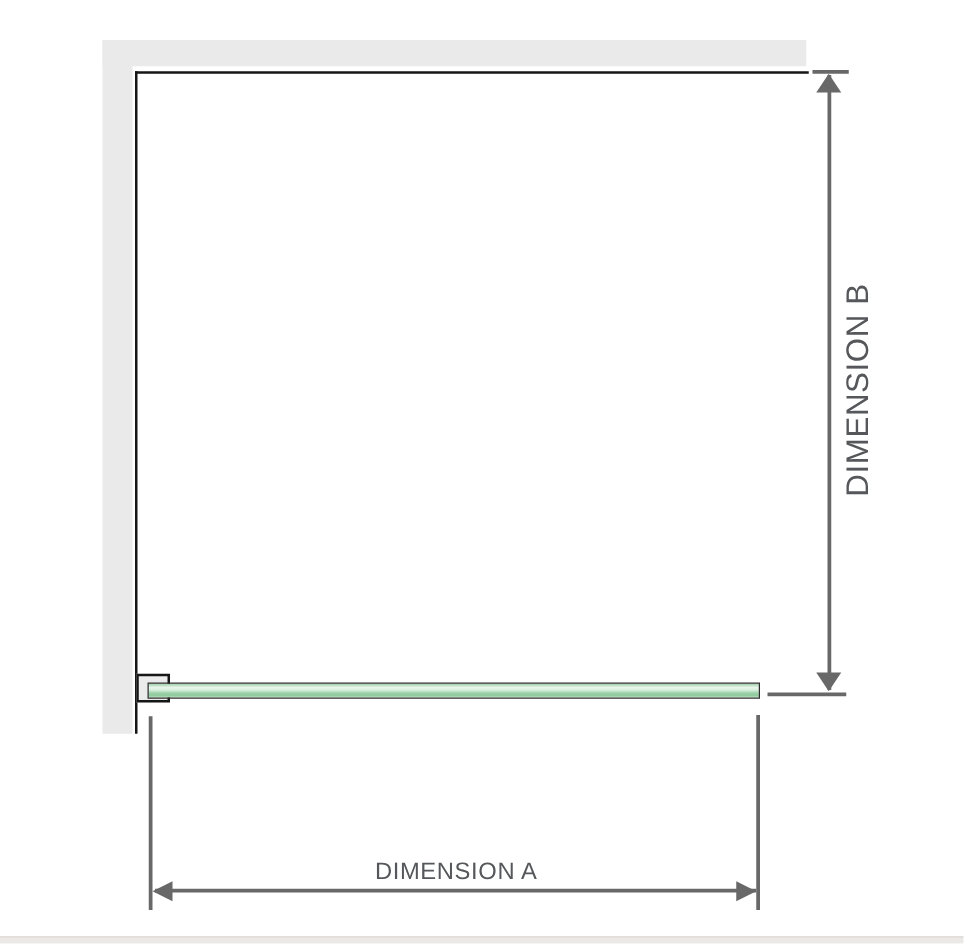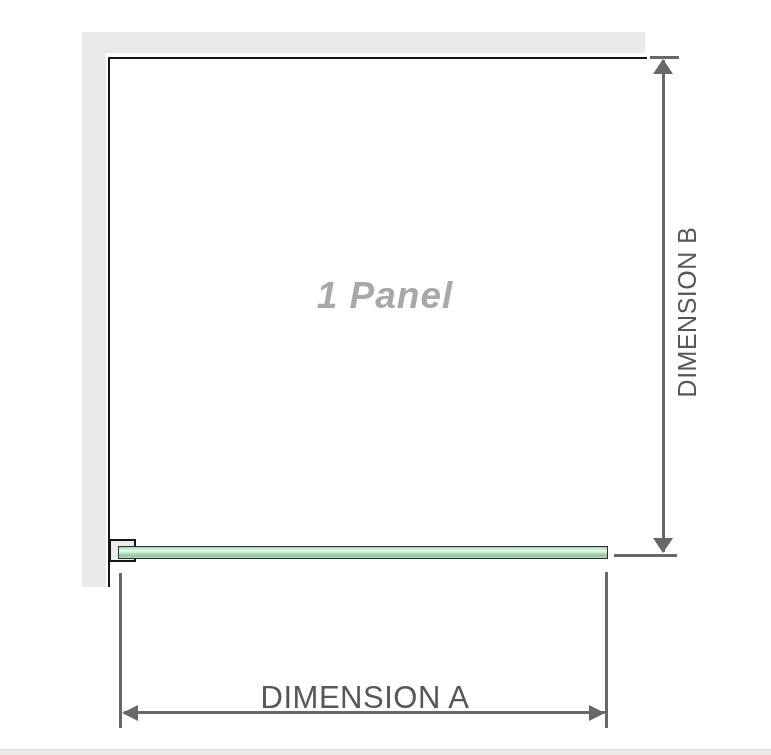--- a/index.html
+++ b/index.html
@@ -76,21 +76,21 @@
     left:385px;top:296px;
     transform:translate(-50%,-50%);
     font-style:italic;font-weight:bold;
     font-size:37px;letter-spacing:1px;
     color:var(--panel-text);
     white-space:nowrap;z-index:5;
   }
   .dima-label{
     left:365px;top:698px;
     transform:translate(-50%,-50%);
-    font-size:31px;letter-spacing:0.5px;
+    font-size:19px;letter-spacing:0.5px;
     color:var(--dim-text);
     white-space:nowrap;z-index:5;
   }
   .dimb-label{
     left:687px;top:312px;
     transform:translate(-50%,-50%) rotate(-90deg);
     font-size:25px;letter-spacing:0.5px;
     color:var(--dim-text);
     white-space:nowrap;z-index:5;
   }
@@ -106,21 +106,20 @@
 <body>
 
 <div class="stage">
 
   <div class="abs wall-top"></div>
   <div class="abs wall-left"></div>
 
   <div class="abs panel-top-line"></div>
   <div class="abs panel-left-line"></div>
 
-  <div class="abs panel-label">1 Panel</div>
 
   <div class="abs bracket"></div>
   <div class="abs glass"></div>
 
   <div class="abs dim dimb-cap-top"></div>
   <div class="abs dim dimb-vline"></div>
   <div class="abs dim dimb-cap-bottom"></div>
   <div class="abs tri tri-up"></div>
   <div class="abs tri tri-down"></div>
   <div class="abs dimb-label">DIMENSION B</div>

